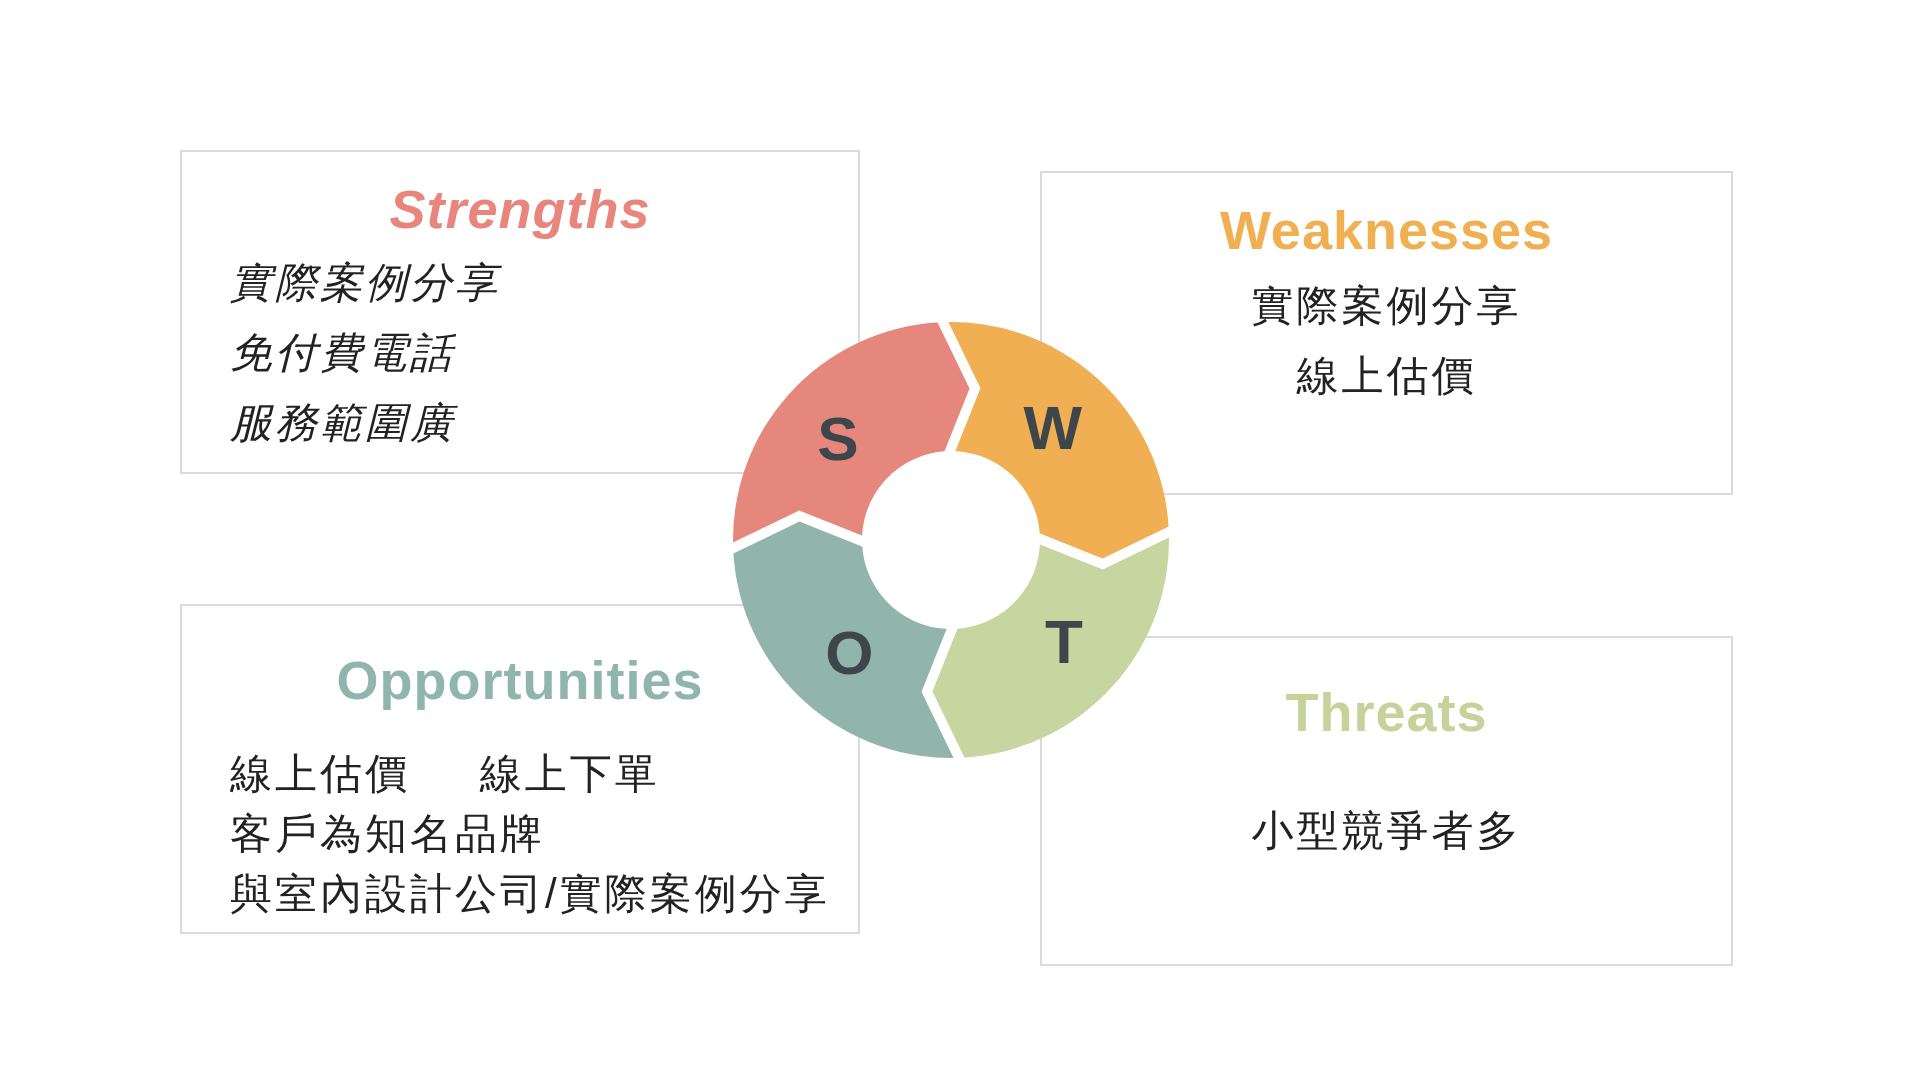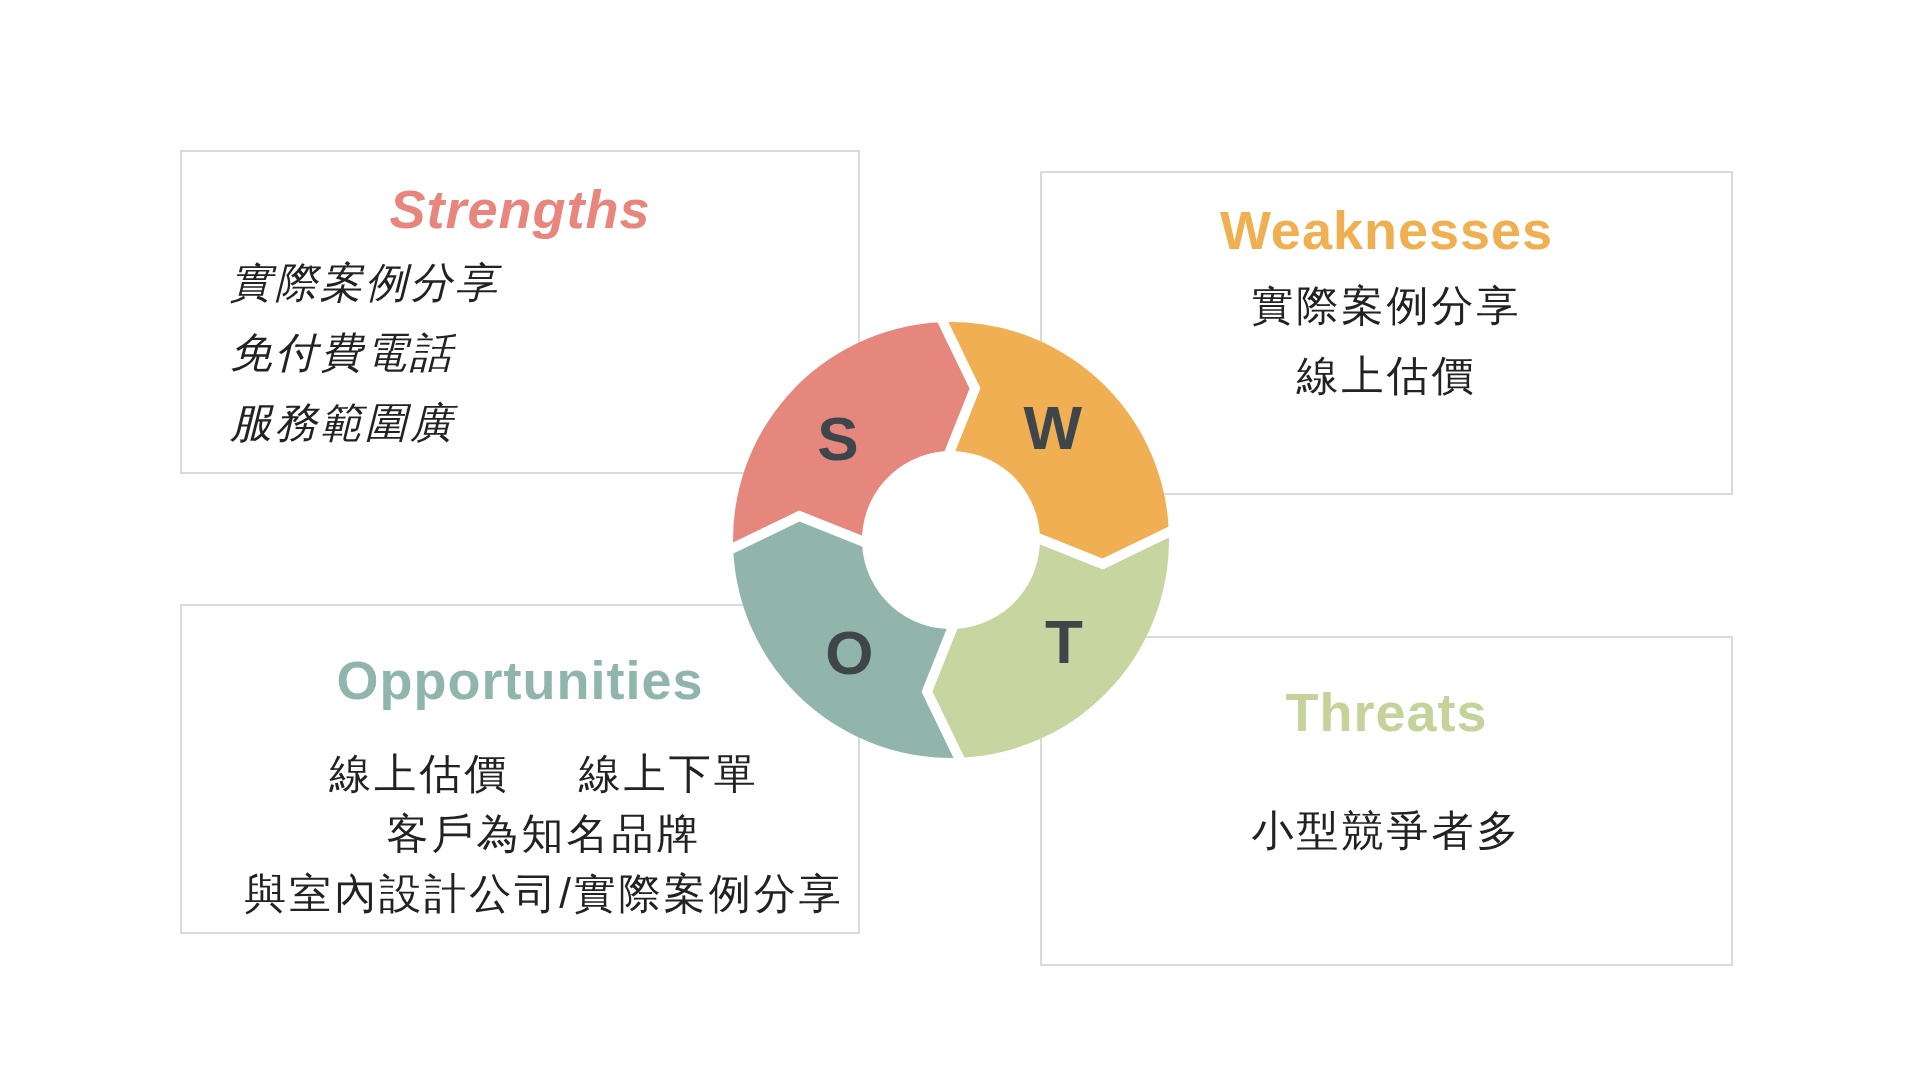--- a/index.html
+++ b/index.html
@@ -21,21 +21,21 @@
   }
   .box-opportunities .box-title,.box-threats .box-title{margin-top:45px;}
   .box-list{
     list-style:none;padding:0;margin:0;color:#222222;font-size:42px;
     letter-spacing:3px;
   }
   .box-strengths .box-list{margin:10px 0 0 48px;}
   .box-strengths li{height:70px;line-height:70px;}
   .box-weaknesses .box-list{margin-top:12px;text-align:center;}
   .box-weaknesses li{height:70px;line-height:70px;}
-  .box-opportunities .box-list{margin:35px 0 0 48px;text-align:center;}
+  .box-opportunities .box-list{margin:35px 0 0 48px;}
   .box-opportunities li{height:60px;line-height:60px;}
   .opp-second{margin-left:55px;}
   .box-threats .box-list{margin-top:60px;text-align:center;}
   .box-threats li{height:60px;line-height:60px;}
   .wheel{position:absolute;left:716px;top:305px;}
   .wheel text{
     font-weight:bold;font-size:62px;
     font-family:"Liberation Sans",sans-serif;
   }
   .wheel polyline{fill:none;stroke:#FFFFFF;stroke-width:10;stroke-miterlimit:20;}

